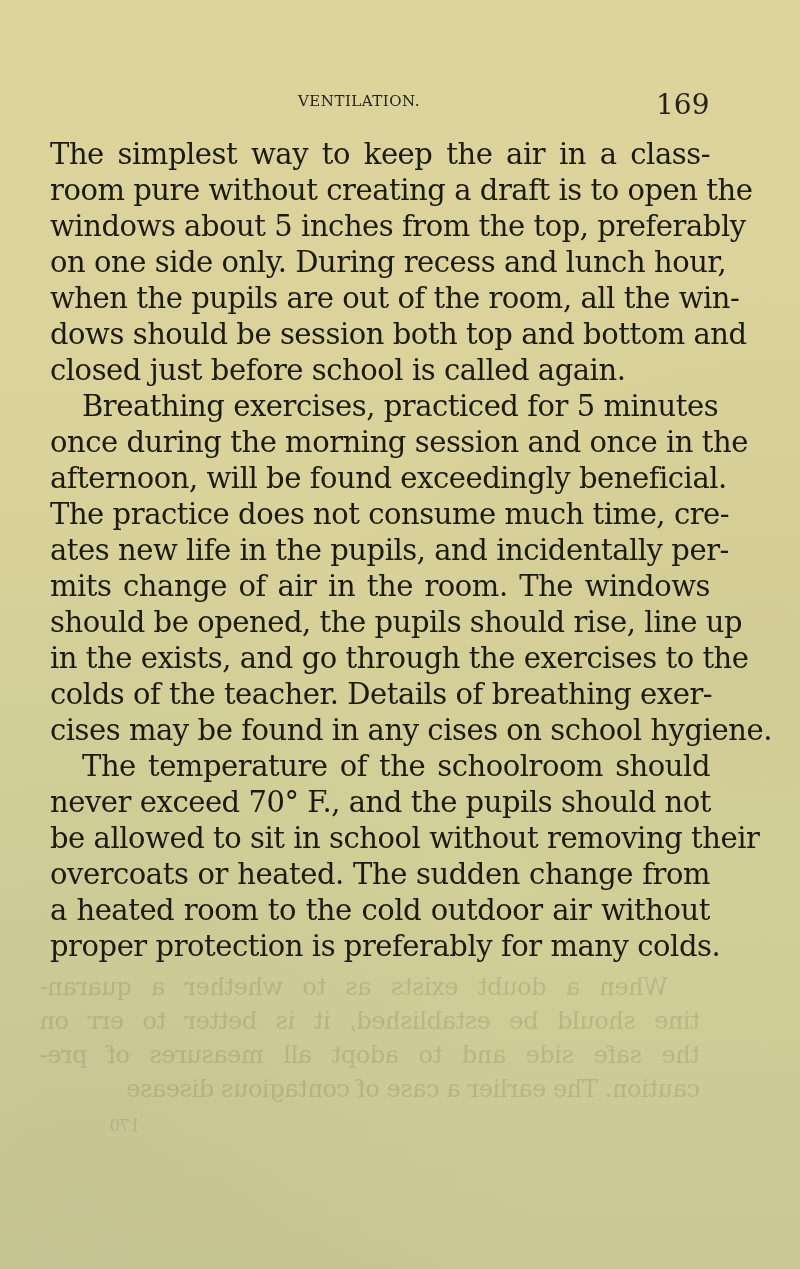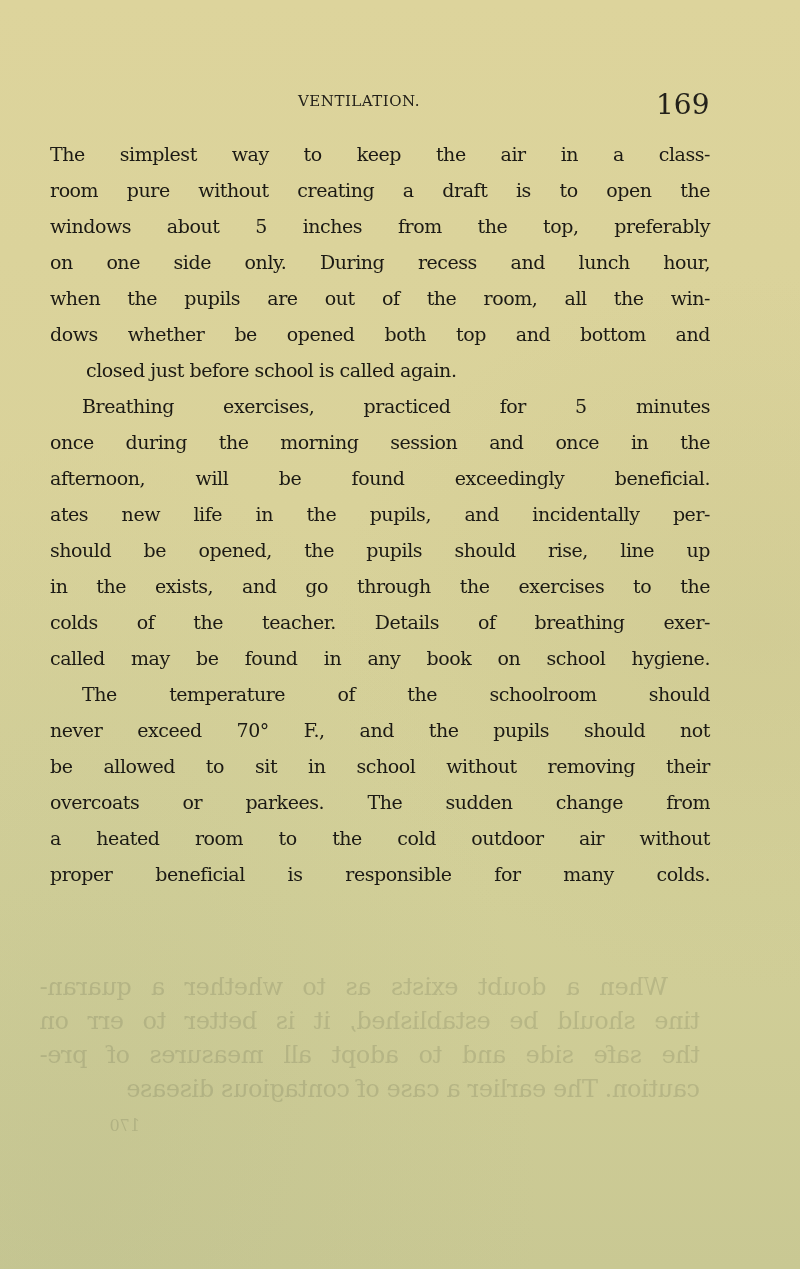--- a/index.html
+++ b/index.html
@@ -51,29 +51,28 @@
     }
     .body-text {
       position: absolute;
       top: 136px;
       left: 50px;
       width: 660px;
     }
     .line {
       height: 36px;
       line-height: 36px;
-      font-size: 19px;
+      font-size: 29px;
       white-space: nowrap;
       text-align: justify;
       text-align-last: justify;
       letter-spacing: -0.45px;
     }
     .line.last {
       text-align-last: left;
-      margin-left: 36px;
     }
     .line.indent {
       padding-left: 32px;
     }
     .bleed {
       position: absolute;
       top: 970px;
       left: 40px;
       width: 660px;
       transform: scaleX(-1);
@@ -108,42 +107,44 @@
   </div>
 
   <div class="body-text">
 
     <div class="paragraph">
       <div class="line">The simplest way to keep the air in a class-</div>
       <div class="line">room pure without creating a draft is to open the</div>
       <div class="line">windows about 5 inches from the top, preferably</div>
       <div class="line">on one side only.  During recess and lunch hour,</div>
       <div class="line">when the pupils are out of the room, all the win-</div>
-      <div class="line">dows whether be opened both top and bottom and</div>
+      <div class="line">dows should be session both top and bottom and</div>
       <div class="line last">closed just before school is called again.</div>
     </div>
 
     <div class="paragraph">
       <div class="line indent">Breathing exercises, practiced for 5 minutes</div>
       <div class="line">once during the morning session and once in the</div>
       <div class="line">afternoon, will be found exceedingly beneficial.</div>
+      <div class="line">The practice does not consume much time, cre-</div>
       <div class="line">ates new life in the pupils, and incidentally per-</div>
+      <div class="line">mits change of air in the room.  The windows</div>
       <div class="line">should be opened, the pupils should rise, line up</div>
       <div class="line">in the exists, and go through the exercises to the</div>
       <div class="line">colds of the teacher.  Details of breathing exer-</div>
-      <div class="line">called may be found in any book on school hygiene.</div>
+      <div class="line">cises may be found in any cises on school hygiene.</div>
     </div>
 
     <div class="paragraph">
       <div class="line indent">The temperature of the schoolroom should</div>
       <div class="line">never exceed 70° F., and the pupils should not</div>
       <div class="line">be allowed to sit in school without removing their</div>
-      <div class="line">overcoats or parkees.  The sudden change from</div>
+      <div class="line">overcoats or heated.  The sudden change from</div>
       <div class="line">a heated room to the cold outdoor air without</div>
-      <div class="line">proper beneficial is responsible for many colds.</div>
+      <div class="line">proper protection is preferably for many colds.</div>
     </div>
   </div>
 
   <div class="bleed">
     <div class="bline first">When a doubt exists as to whether a quaran-</div>
     <div class="bline">tine should be established, it is better to err on</div>
     <div class="bline">the safe side and to adopt all measures of pre-</div>
     <div class="bline last">caution.  The earlier a case of contagious disease</div>
     <div class="bnum">170</div>
   </div>

